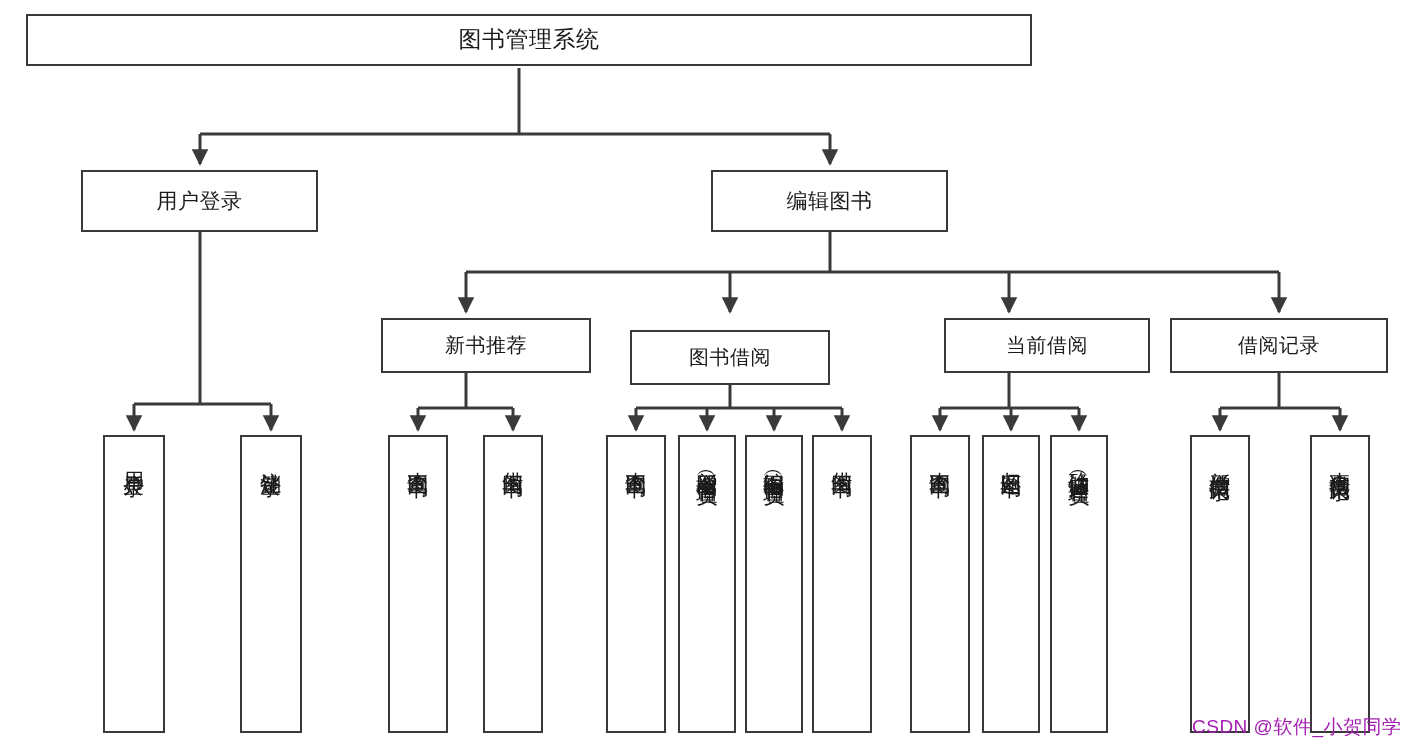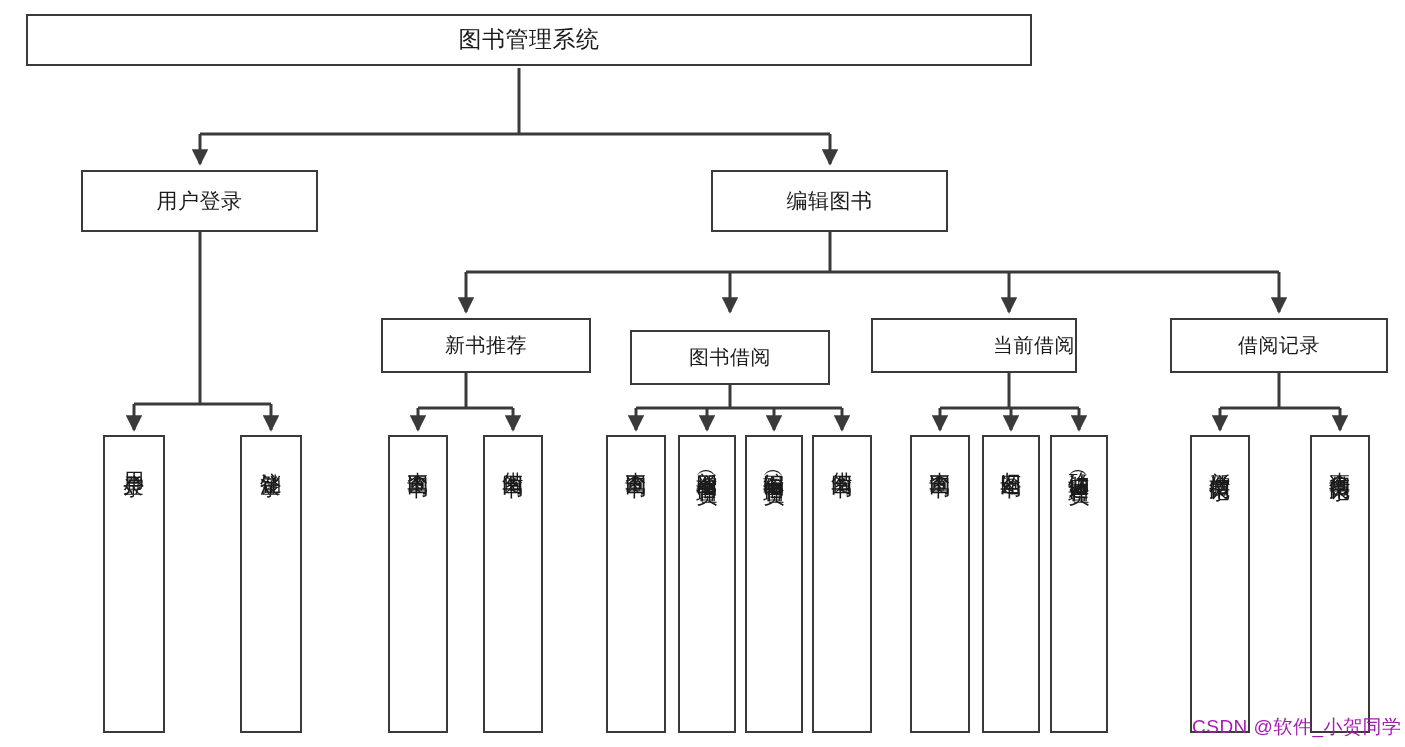--- a/index.html
+++ b/index.html
@@ -132,21 +132,21 @@
   <div class="node lvl2" style="left:711px; top:170px; width:237px; height:62px;">
     <span class="node-label">编辑图书</span>
   </div>
 
   <div class="node lvl3" style="left:361px; top:318px; width:210px; height:55px;margin-left:20px;">
     <span class="node-label">新书推荐</span>
   </div>
   <div class="node lvl3" style="left:630px; top:330px; width:200px; height:55px;">
     <span class="node-label">图书借阅</span>
   </div>
-  <div class="node lvl3" style="left:871px; top:318px; width:206px; height:55px;justify-content:flex-end;">
+  <div class="node lvl3" style="left:944px; top:318px; width:206px; height:55px;">
     <span class="node-label">当前借阅</span>
   </div>
   <div class="node lvl3" style="left:1170px; top:318px; width:218px; height:55px;">
     <span class="node-label">借阅记录</span>
   </div>
 
   <div class="node leaf" style="left:103px; top:435px; width:62px; height:298px;">
     <span class="node-label">用户登录</span>
   </div>
   <div class="node leaf" style="left:240px; top:435px; width:62px; height:298px;">

